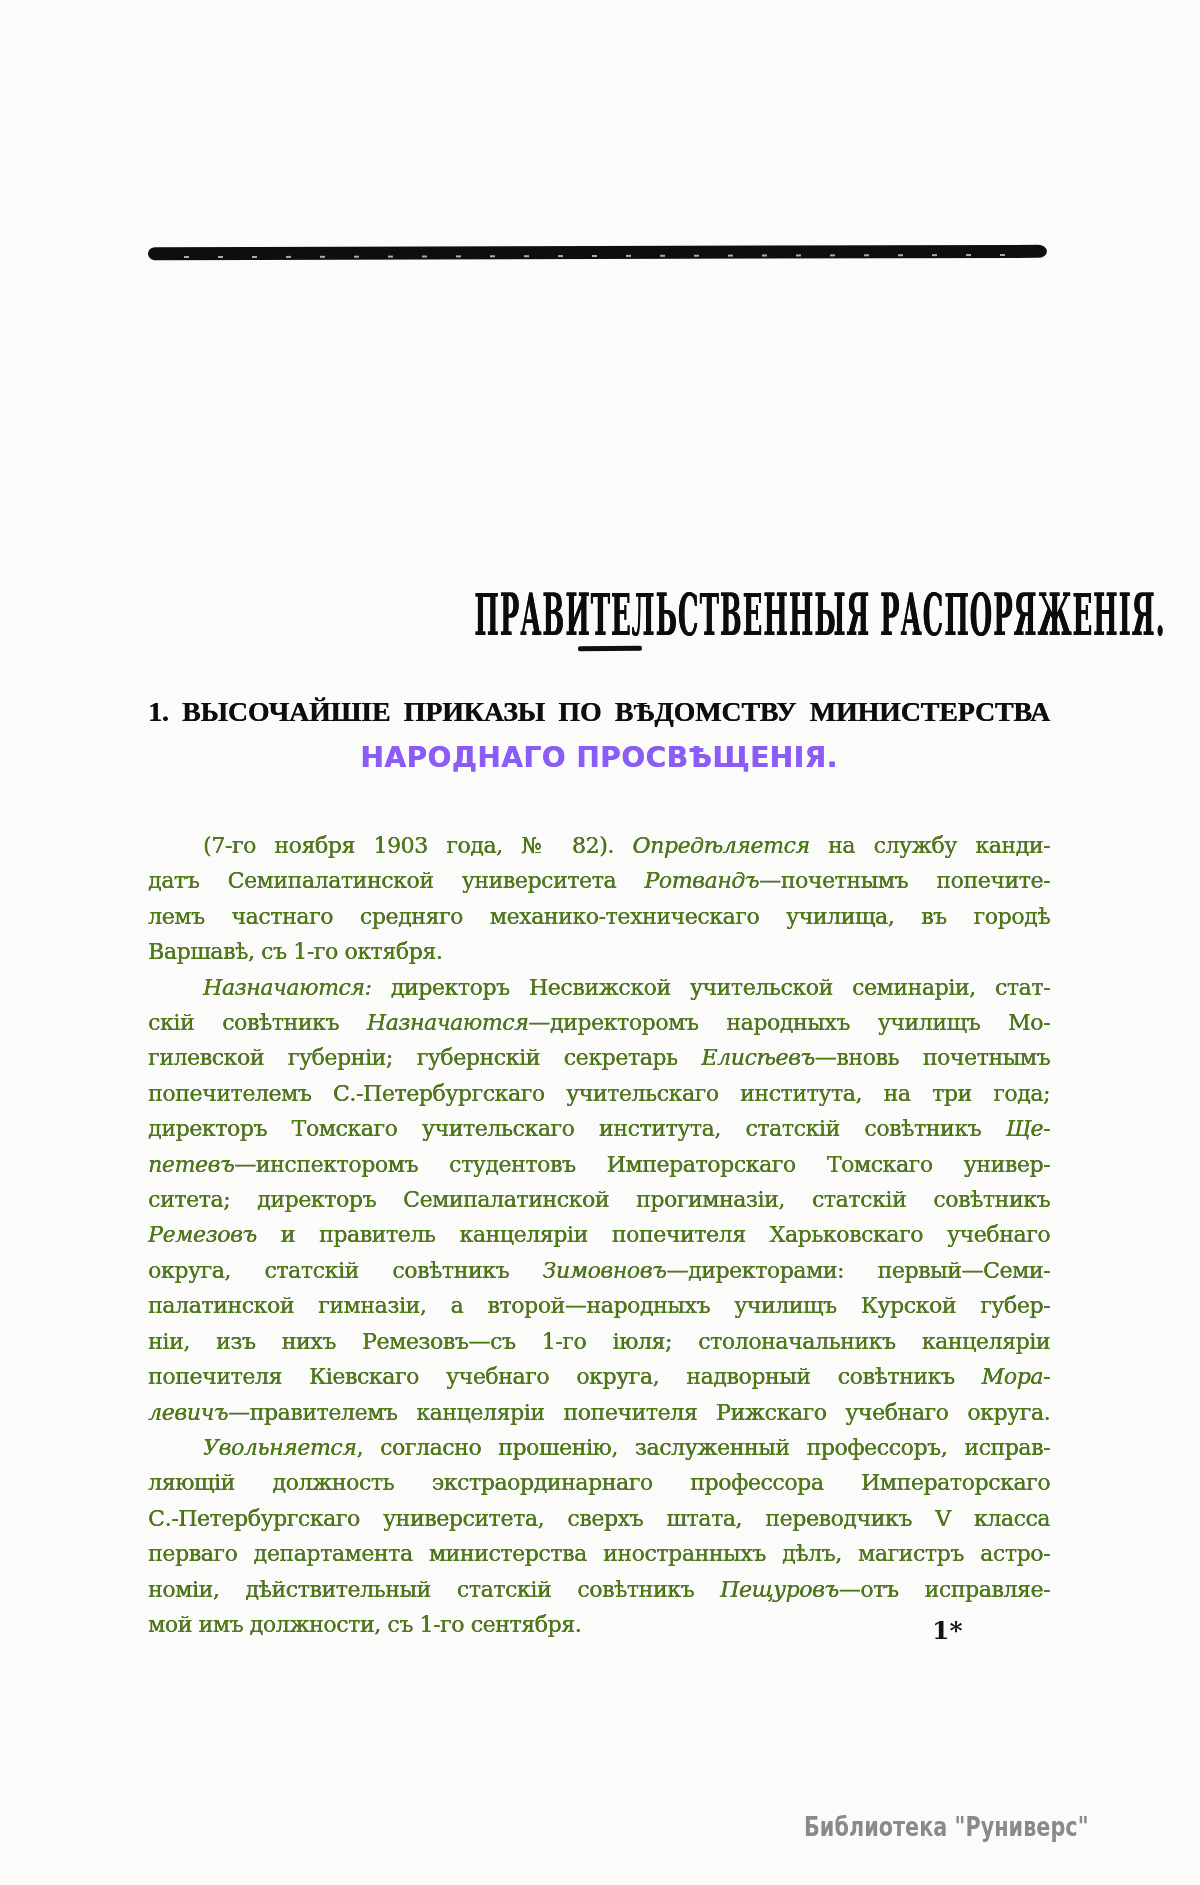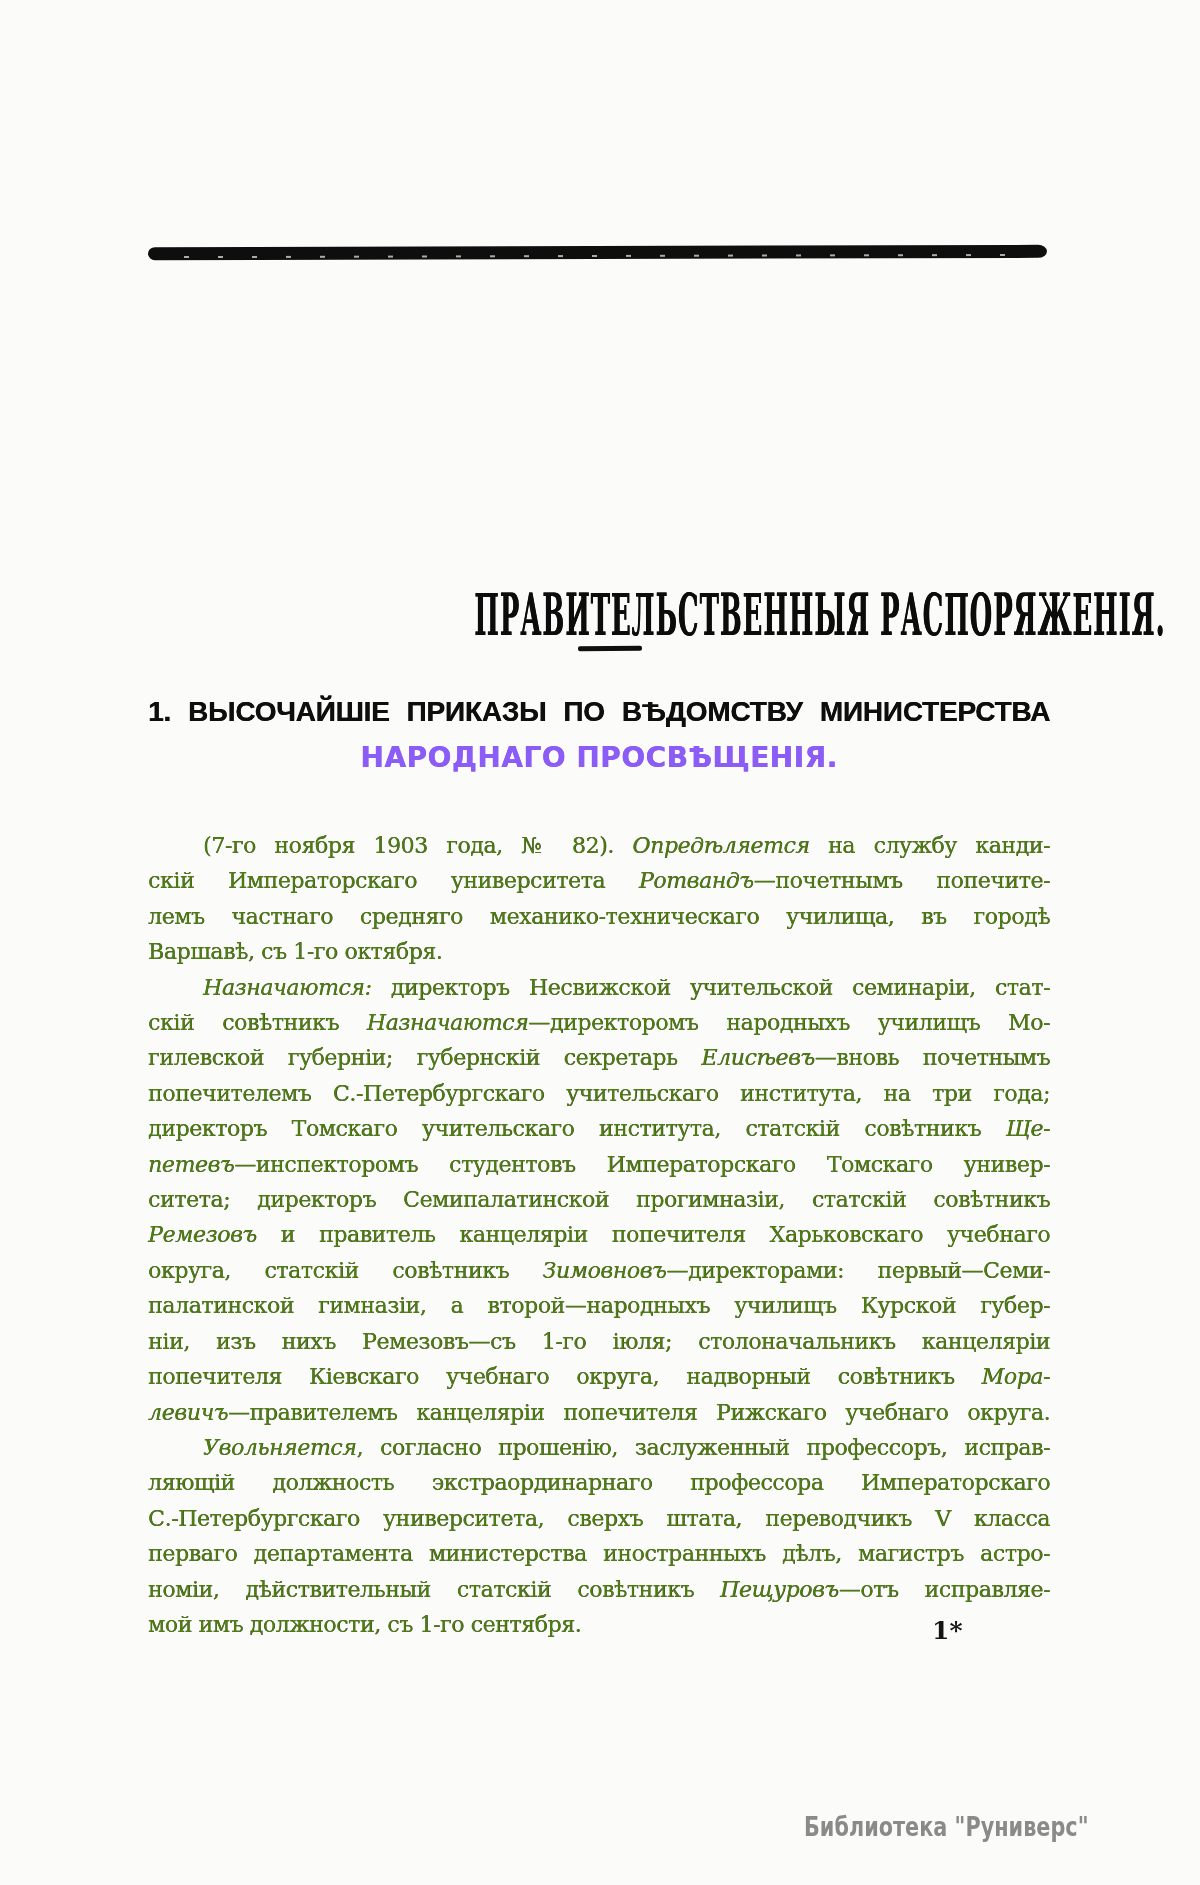--- a/index.html
+++ b/index.html
@@ -38,21 +38,21 @@
     transform-origin:50% 50%;
     text-shadow:0.6px 0 0 currentColor;
   }
   .title-dash{
     position:absolute;left:578px;top:646px;width:64px;height:5px;
     background:#101010;border-radius:2px;transform:rotate(-0.3deg);
   }
 
   .heading-l1{
     position:absolute;left:148px;top:694px;width:902px;margin:0;
-    font-family:Liberation Sans, sans-serif;font-weight:bold;
+    font-family:Liberation Serif, serif;font-weight:bold;
     font-size:28px;line-height:36px;letter-spacing:-0.2px;
     color:#0e0e0e;
     text-align:justify;text-align-last:justify;white-space:nowrap;
     text-shadow:0.4px 0 0 currentColor;
   }
   .heading-l2{
     position:absolute;left:148px;top:740px;width:902px;margin:0;
     font-family:"DejaVu Sans", sans-serif;font-weight:bold;
     font-size:28px;line-height:36px;letter-spacing:0.5px;
     color:#8b5cf6;text-align:center;
@@ -94,21 +94,21 @@
   <h1 class="title"><span class="title-inner">ПРАВИТЕЛЬСТВЕННЫЯ РАСПОРЯЖЕНІЯ.</span></h1>
 
   <div class="title-dash"></div>
 
   <h2 class="heading-l1">1. ВЫСОЧАЙШІЕ ПРИКАЗЫ ПО ВѢДОМСТВУ МИНИСТЕРСТВА</h2>
 
   <h2 class="heading-l2">НАРОДНАГО ПРОСВѢЩЕНІЯ.</h2>
 
   <div class="body-text" id="body-text">
       <div class="line j ind"><span>(7-го ноября 1903 года, № 82). </span><span class="it">Опредѣляется</span><span> на службу канди-</span></div>
-      <div class="line j"><span>скій Императорскаго университета </span><span class="it">Ротвандъ</span><span>—почетнымъ попечите-</span></div>
+      <div class="line j"><span>датъ Семипалатинской университета </span><span class="it">Ротвандъ</span><span>—почетнымъ попечите-</span></div>
       <div class="line j"><span>лемъ частнаго средняго механико-техническаго училища, въ городѣ</span></div>
       <div class="line"><span>Варшавѣ, съ 1-го октября.</span></div>
       <div class="line j ind"><span class="it">Назначаются:</span><span> директоръ Несвижской учительской семинаріи, стат-</span></div>
       <div class="line j"><span>скій совѣтникъ </span><span class="it">Назначаются</span><span>—директоромъ народныхъ училищъ Мо-</span></div>
       <div class="line j"><span>гилевской губерніи; губернскій секретарь </span><span class="it">Елисѣевъ</span><span>—вновь почетнымъ</span></div>
       <div class="line j"><span>попечителемъ С.-Петербургскаго учительскаго института, на три года;</span></div>
       <div class="line j"><span>директоръ Томскаго учительскаго института, статскій совѣтникъ </span><span class="it">Ще-</span></div>
       <div class="line j"><span class="it">петевъ</span><span>—инспекторомъ студентовъ Императорскаго Томскаго универ-</span></div>
       <div class="line j"><span>ситета; директоръ Семипалатинской прогимназіи, статскій совѣтникъ</span></div>
       <div class="line j"><span class="it">Ремезовъ</span><span> и правитель канцеляріи попечителя Харьковскаго учебнаго</span></div>

